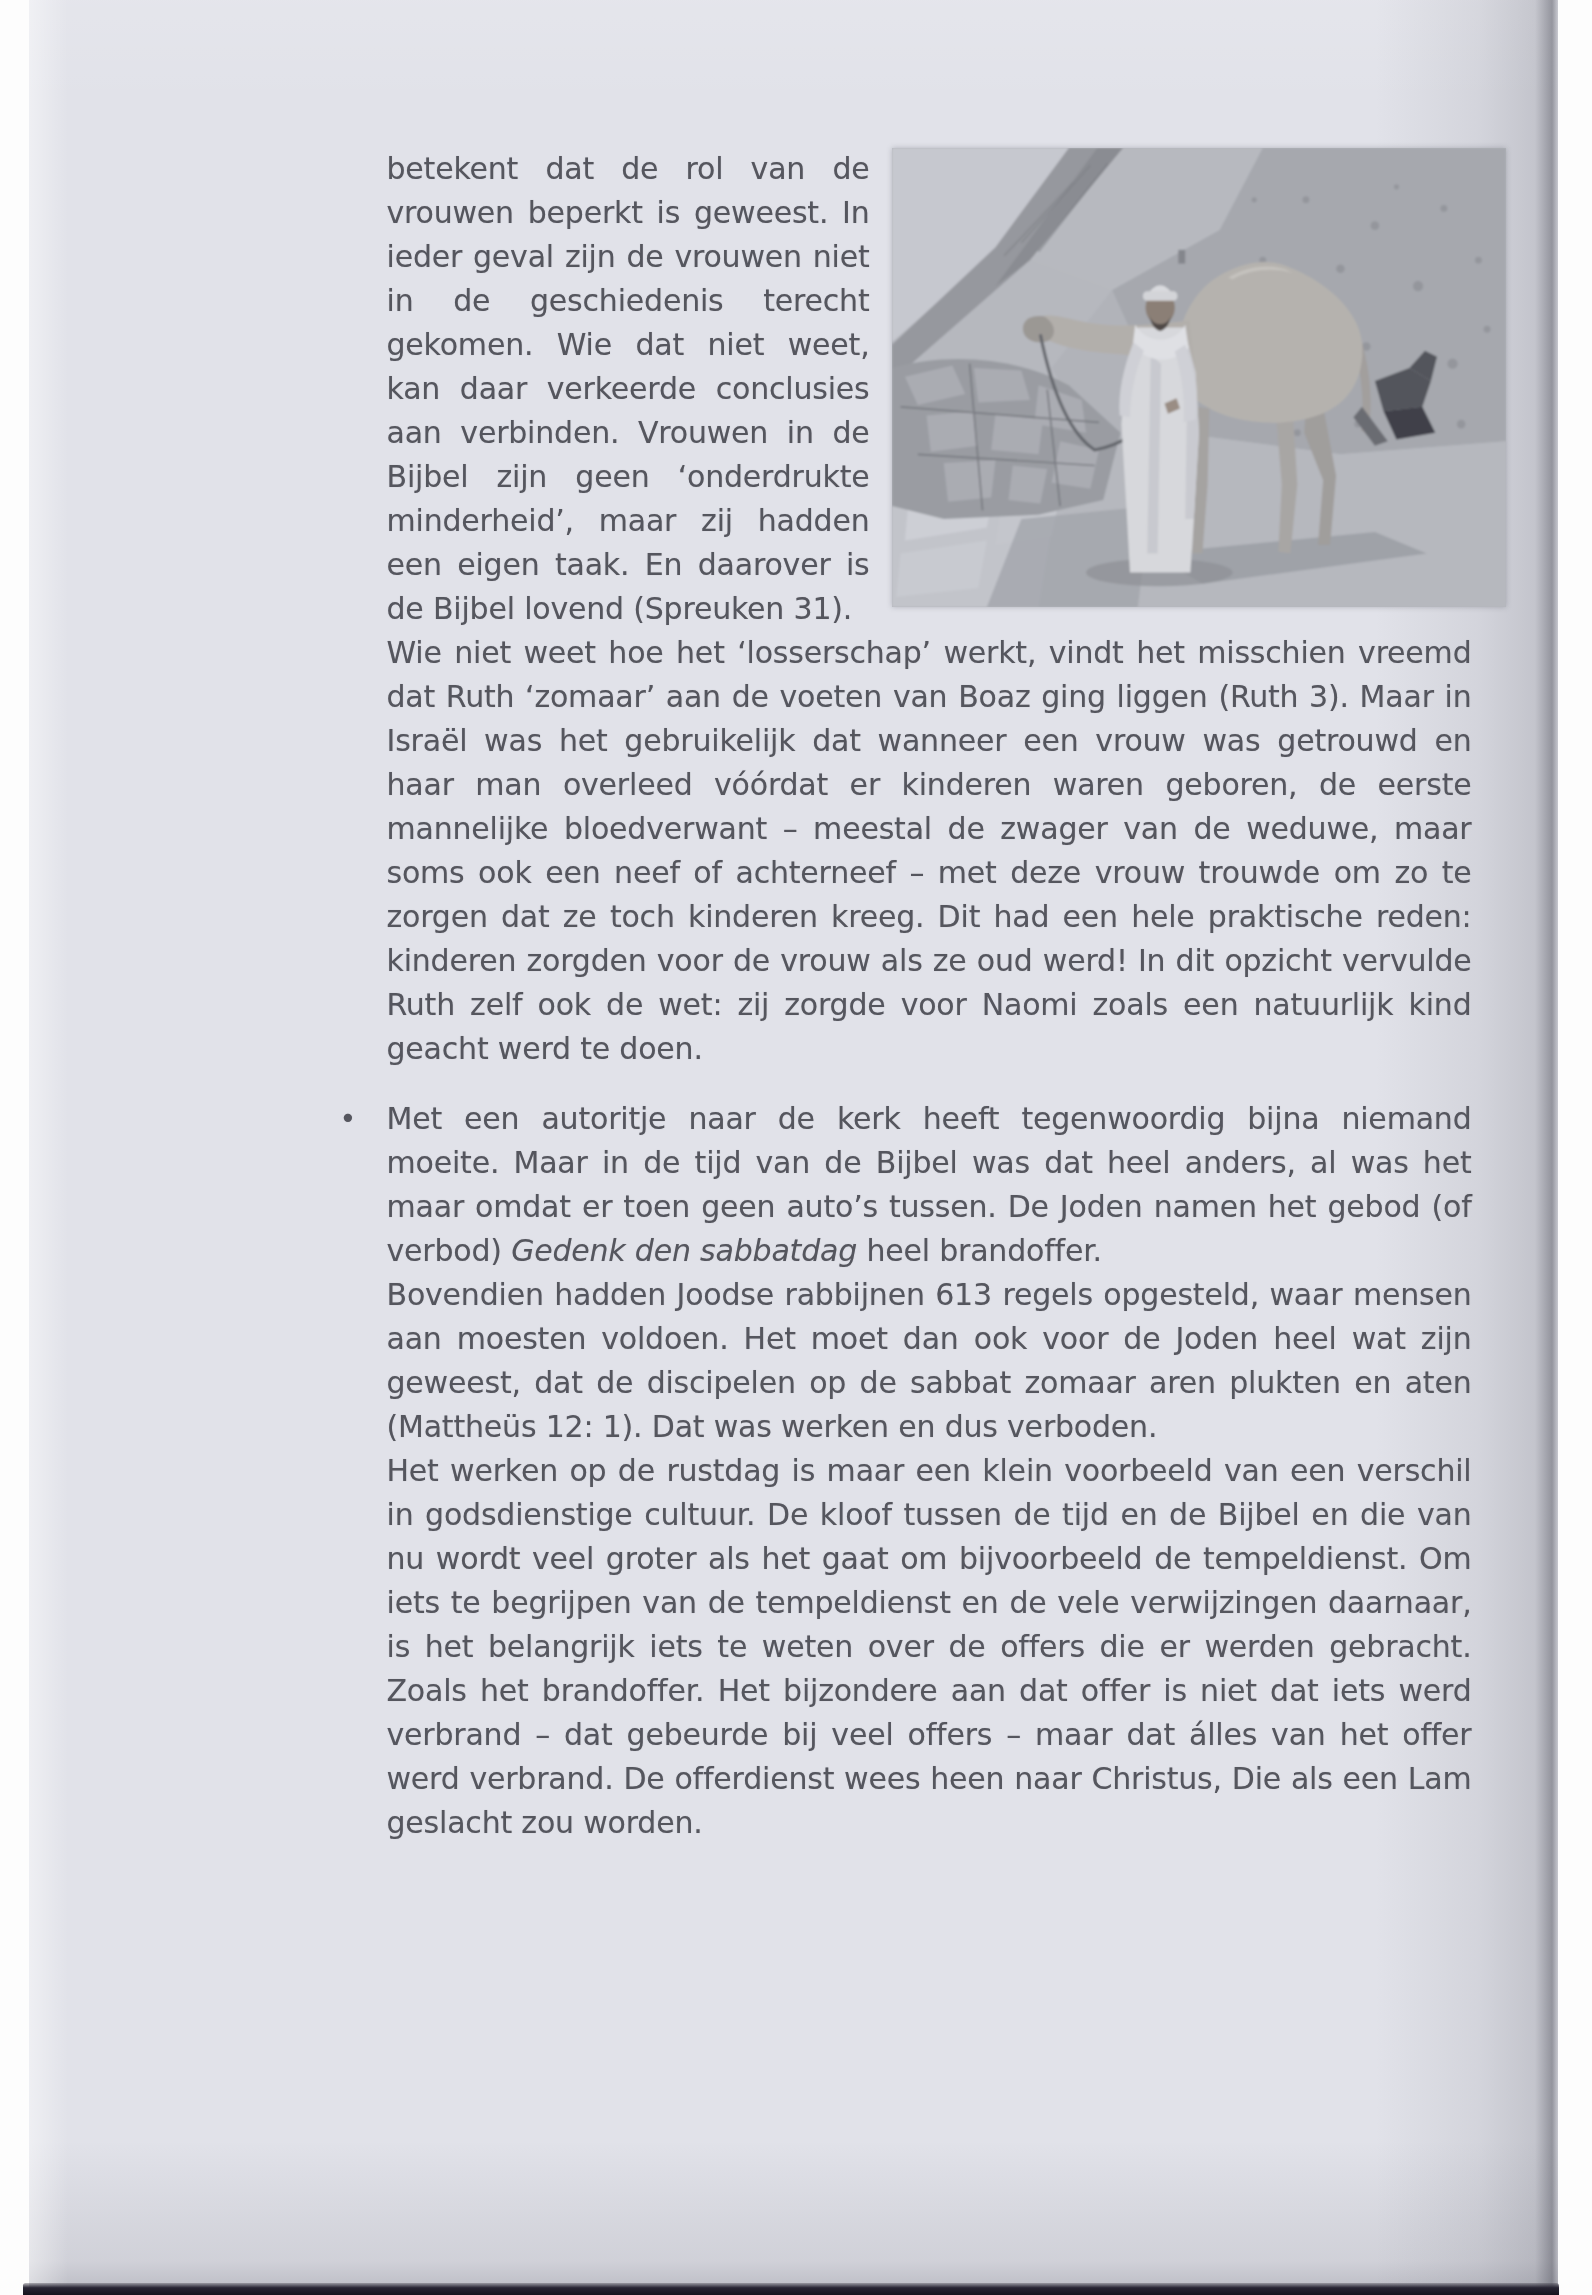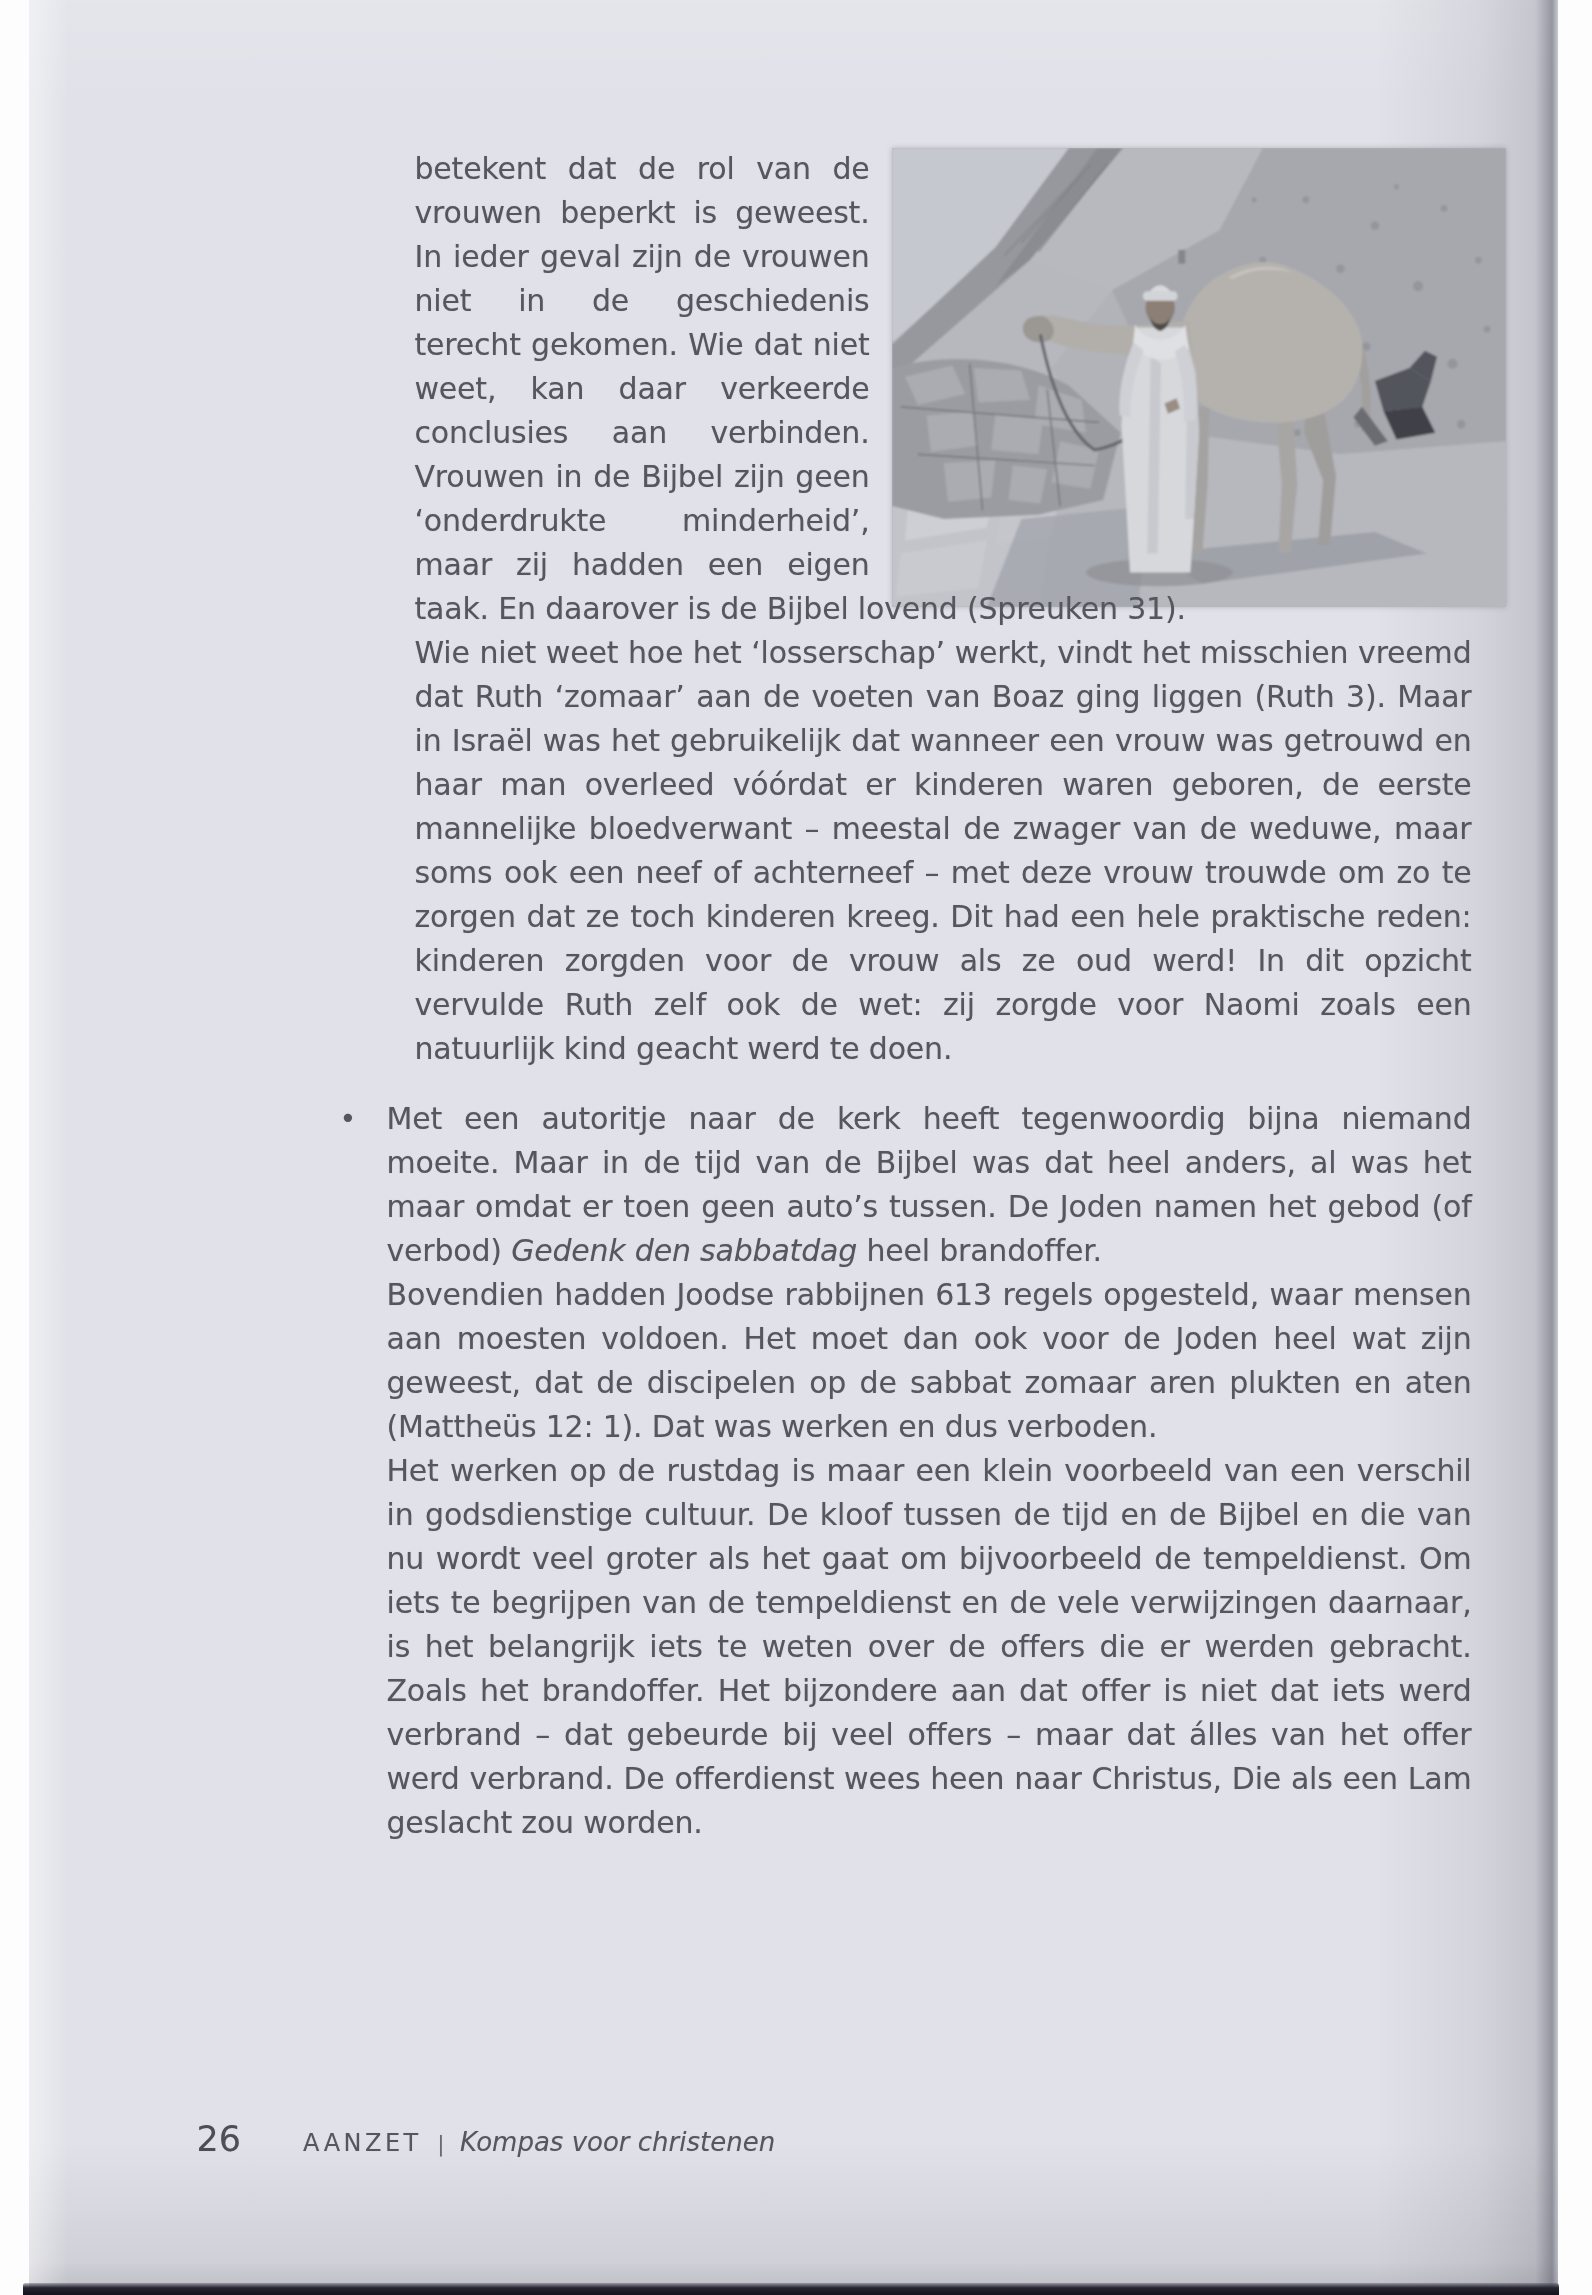--- a/index.html
+++ b/index.html
@@ -33,21 +33,21 @@
   }
   .photo svg{display:block;width:100%;height:100%;}
   
   .content{
     position:absolute;left:311px;top:147px;width:1132px;
     color:#55565e;
     font-size:30px;line-height:44px;letter-spacing:-0.2px;
     text-shadow:0 0 0.9px rgba(86,87,95,0.35);
   }
   .para{text-align:justify;margin:0;}
-  .para.indent{margin-left:75px;}
+  .para.indent{margin-left:47px;}
   .photo-spacer{float:right;width:602px;height:433px;}
   .bullet-row{display:flex;margin-top:26px;}
   .bullet-marker{width:47px;flex:0 0 47px;font-size:28.5px;line-height:44px;}
   .bullet-body{flex:1;min-width:0;}
   .heading-line{font-style:italic;text-align:left;}
   .para em{font-style:italic;}
   .para.closing{margin-top:40px;}
   
   .footer{
     position:absolute;left:168px;top:2119px;
@@ -173,23 +173,17 @@
         <div class="bullet-marker">•</div>
         <div class="bullet-body">
           <div class="para"><span>Met een autoritje naar de kerk heeft tegenwoordig bijna niemand moeite. Maar in de tijd van de Bijbel was dat heel anders, al was het maar omdat er toen geen auto’s tussen. De Joden namen het gebod (of verbod) </span><em>Gedenk den sabbatdag</em><span> heel brandoffer.</span></div>
           <div class="para">Bovendien hadden Joodse rabbijnen 613 regels opgesteld, waar mensen aan moesten voldoen. Het moet dan ook voor de Joden heel wat zijn geweest, dat de discipelen op de sabbat zomaar aren plukten en aten (Mattheüs 12: 1). Dat was werken en dus verboden.</div>
           <div class="para">Het werken op de rustdag is maar een klein voorbeeld van een verschil in godsdienstige cultuur. De kloof tussen de tijd en de Bijbel en die van nu wordt veel groter als het gaat om bijvoorbeeld de tempeldienst. Om iets te begrijpen van de tempeldienst en de vele verwijzingen daarnaar, is het belangrijk iets te weten over de offers die er werden gebracht. Zoals het brandoffer. Het bijzondere aan dat offer is niet dat iets werd verbrand – dat gebeurde bij veel offers – maar dat álles van het offer werd verbrand. De offerdienst wees heen naar Christus, Die als een Lam geslacht zou worden.</div>
         </div>
       </div>
 
     </div>
 
-    <div class="footer">
-      <span class="pagenum">26</span>
-      <span class="series">AANZET</span>
-      <span class="sep">|</span>
-      <span class="booktitle">Kompas voor christenen</span>
-    </div>
   </div>
 
   <div class="bottom-band"></div>
 </div>
 
 
 </body></html>

